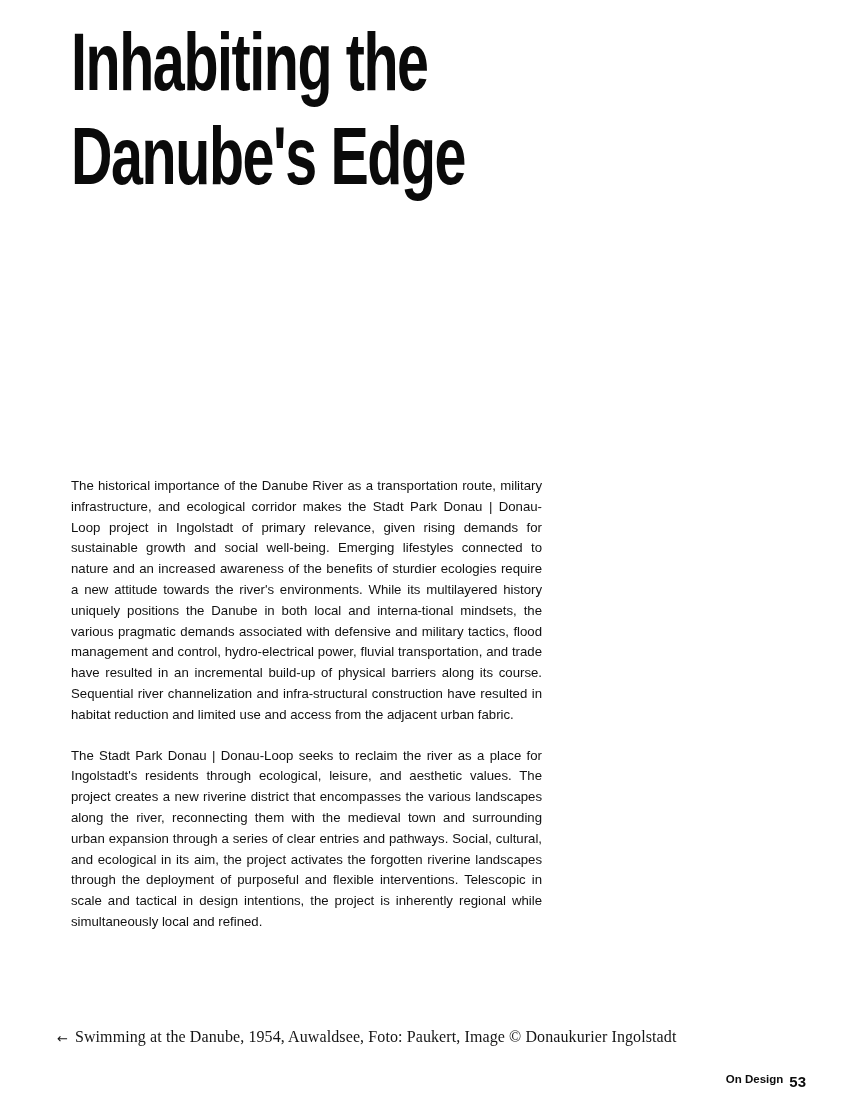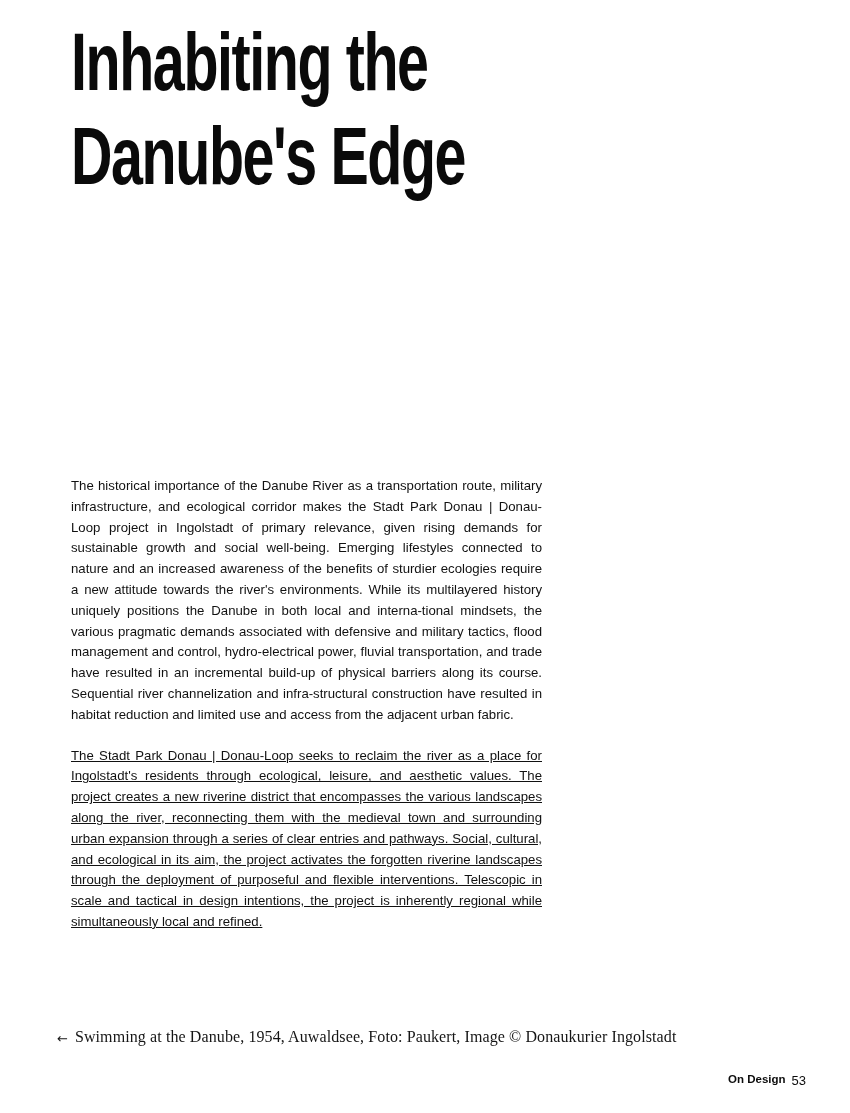--- a/index.html
+++ b/index.html
@@ -56,21 +56,21 @@
   .para {
     font-family: "Liberation Sans", sans-serif;
     font-size: 13.2px;
     line-height: 20.8px;
     text-align: justify;
     color: #111111;
     margin: 0 12px 20px 0;
     -webkit-hyphens: manual;
     hyphens: manual;
   }
-  .para:last-child { margin-bottom: 0; text-decoration: underline; }
+  .para:last-child { margin-bottom: 0; }
 
   
   .caption-row {
     position: absolute;
     left: 44px;
     top: 1027px;
     width: 620px;
     display: flex;
     align-items: baseline;
     gap: 7px;
@@ -101,22 +101,22 @@
     gap: 6px;
   }
   .footer-label {
     font-family: "Liberation Sans", sans-serif;
     font-weight: 700;
     font-size: 11.5px;
     color: #0c0c0c;
   }
   .footer-page {
     font-family: "Liberation Sans", sans-serif;
-    font-weight: 400;
-    font-size: 13px;
+    font-weight: 700;
+    font-size: 15px;
     color: #0c0c0c;
   }
 </style>
 </head>
 <body>
 
 <div class="page">
 
   <div class="title-block">
     <div class="title-line">Inhabiting the</div>

